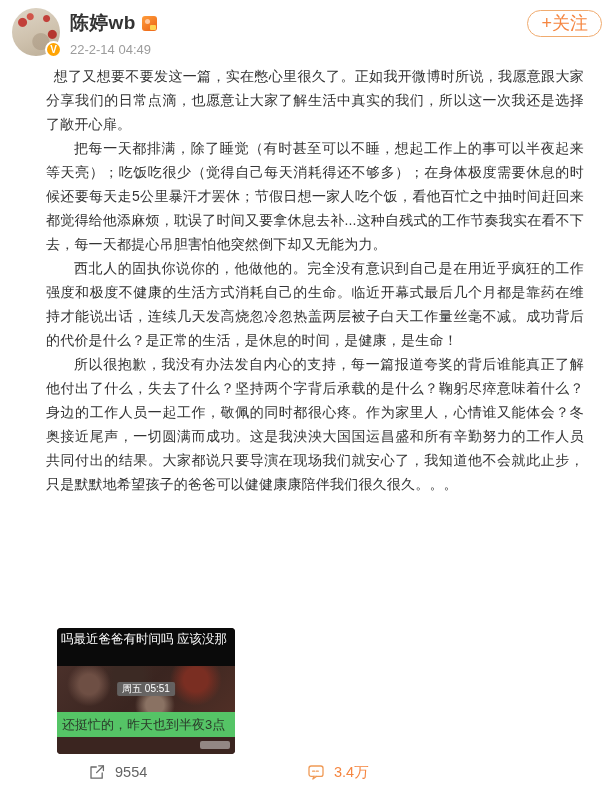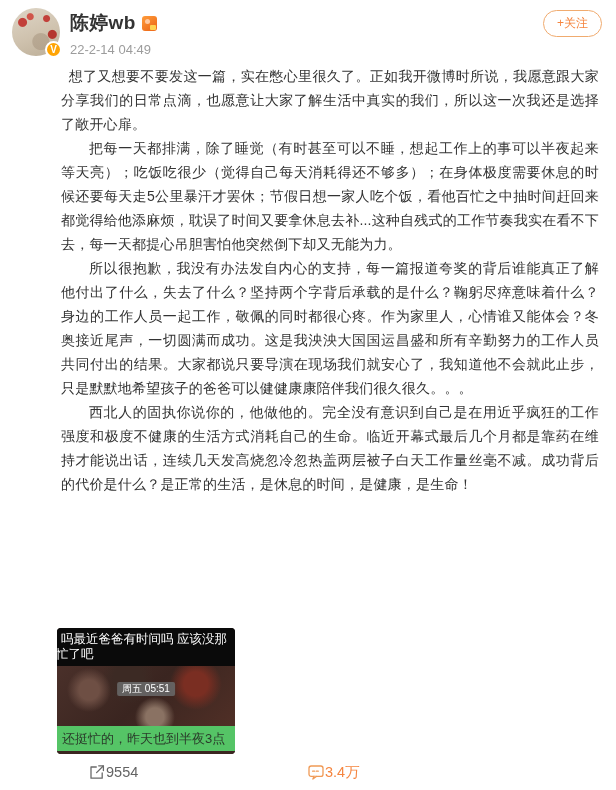--- a/index.html
+++ b/index.html
@@ -49,27 +49,27 @@
   .vip-badge::before {
     content: ""; position: absolute; left: 3px; top: 3px;
     width: 5px; height: 5px; border-radius: 50%;
     background: #ffc9a0;
   }
   .tstamp { margin-top: 6px; font-size: 13px; color: #9c9c9c; }
   .follow-btn {
     margin-left: auto; margin-top: 2px;
     height: 27px; padding: 0 13px;
     background: #fff; border: 1px solid #f0ab6f; border-radius: 14px;
-    color: #f5853f; font-size: 12px; line-height: 25px;
+    color: #f5853f; font-size: 18px; line-height: 25px;
     font-family: inherit; cursor: pointer; white-space: nowrap;
   }
 
   
   .content {
-    position: absolute; left: 61px; top: 64px; width: 538px;
+    position: absolute; left: 46px; top: 64px; width: 538px;
     font-size: 14px; line-height: 24px; color: #333;
     text-align: justify; letter-spacing: .2px;
   }
   .content p { margin: 0; text-indent: 2em; }
   .content p.p-first { text-indent: .55em; }
 
   
   .media {
     position: absolute; left: 57px; top: 628px;
     width: 178px; height: 126px;
@@ -77,21 +77,21 @@
     background: #2c1b18;
   }
   .media-top {
     height: 38px; background: #0a0a0a;
     color: #fff; font-size: 12.5px; line-height: 15px;
     padding: 4px 2px 8px 4px; font-weight: 500;
     white-space: nowrap;
   }
   .media-top .cap2 { margin-left: -5px; }
   .media-mid {
-    height: 60px; position: relative;
+    height: 46px; position: relative;
     background:
       radial-gradient(circle at 18% 40%, #6e4f44 0 10px, rgba(0,0,0,0) 22px),
       radial-gradient(circle at 78% 30%, #7a2e22 0 12px, rgba(0,0,0,0) 26px),
       radial-gradient(circle at 55% 85%, #8a7263 0 9px, rgba(0,0,0,0) 20px),
       radial-gradient(circle at 40% 20%, #3c2a24 0 14px, rgba(0,0,0,0) 26px),
       linear-gradient(135deg, #4a302a 0%, #3a2520 50%, #502f26 100%);
   }
   .time-chip {
     position: absolute; left: 50%; top: 16px; transform: translateX(-50%);
     background: rgba(105,105,105,.88); color: #fff;
@@ -113,21 +113,21 @@
   .watermark {
     position: absolute; right: 5px; top: 4px;
     width: 30px; height: 8px; border-radius: 2px;
     background: rgba(255,255,255,.45);
   }
 
   
   .actions { position: absolute; left: 0; top: 756px; width: 616px; height: 32px; }
   .action {
     position: absolute; top: 0; height: 32px;
-    display: flex; align-items: center; gap: 0;
+    display: flex; align-items: center; gap: 9px;
     color: #636363; font-size: 14.5px; cursor: pointer;
   }
   .action svg { display: block; }
   .action-repost { left: 88px; }
   .action-comment { left: 307px; color: #f5853f; }
   .action-like { left: 508px; }
 </style>
 </head>
 <body>
 
@@ -144,28 +144,27 @@
         <span class="vip-badge"></span>
       </div>
       <div class="tstamp">22-2-14 04:49</div>
     </div>
     <button class="follow-btn">+关注</button>
   </div>
 
   <div class="content">
     <p class="p-first">想了又想要不要发这一篇，实在憋心里很久了。正如我开微博时所说，我愿意跟大家分享我们的日常点滴，也愿意让大家了解生活中真实的我们，所以这一次我还是选择了敞开心扉。</p>
     <p>把每一天都排满，除了睡觉（有时甚至可以不睡，想起工作上的事可以半夜起来等天亮）；吃饭吃很少（觉得自己每天消耗得还不够多）；在身体极度需要休息的时候还要每天走5公里暴汗才罢休；节假日想一家人吃个饭，看他百忙之中抽时间赶回来都觉得给他添麻烦，耽误了时间又要拿休息去补...这种自残式的工作节奏我实在看不下去，每一天都提心吊胆害怕他突然倒下却又无能为力。</p>
+    <p>西北人的固执你说你的，他做他的。完全没有意识到自己是在用近乎疯狂的工作强度和极度不健康的生活方式消耗自己的生命。临近开幕式最后几个月都是靠药在维持才能说出话，连续几天发高烧忽冷忽热盖两层被子白天工作量丝毫不减。成功背后的代价是什么？是正常的生活，是休息的时间，是健康，是生命！</p>
     <p>所以很抱歉，我没有办法发自内心的支持，每一篇报道夸奖的背后谁能真正了解他付出了什么，失去了什么？坚持两个字背后承载的是什么？鞠躬尽瘁意味着什么？身边的工作人员一起工作，敬佩的同时都很心疼。作为家里人，心情谁又能体会？冬奥接近尾声，一切圆满而成功。这是我泱泱大国国运昌盛和所有辛勤努力的工作人员共同付出的结果。大家都说只要导演在现场我们就安心了，我知道他不会就此止步，只是默默地希望孩子的爸爸可以健健康康陪伴我们很久很久。。。</p>
-    <p>西北人的固执你说你的，他做他的。完全没有意识到自己是在用近乎疯狂的工作强度和极度不健康的生活方式消耗自己的生命。临近开幕式最后几个月都是靠药在维持才能说出话，连续几天发高烧忽冷忽热盖两层被子白天工作量丝毫不减。成功背后的代价是什么？是正常的生活，是休息的时间，是健康，是生命！</p>
   </div>
 
   <div class="media">
     <div class="media-top">
       <div class="cap1">吗最近爸爸有时间吗 应该没那</div>
-      <div class="cap2">忙了吧</div>
     </div>
     <div class="media-mid">
       <span class="time-chip">周五 05:51</span>
     </div>
     <div class="media-bubble">还挺忙的，昨天也到半夜3点</div>
     <div class="media-bottom">
       <span class="watermark"></span>
     </div>
   </div>
 

